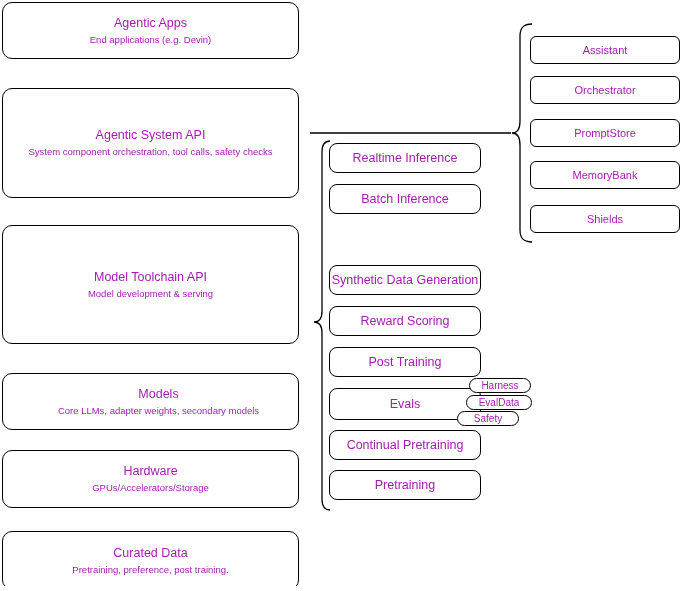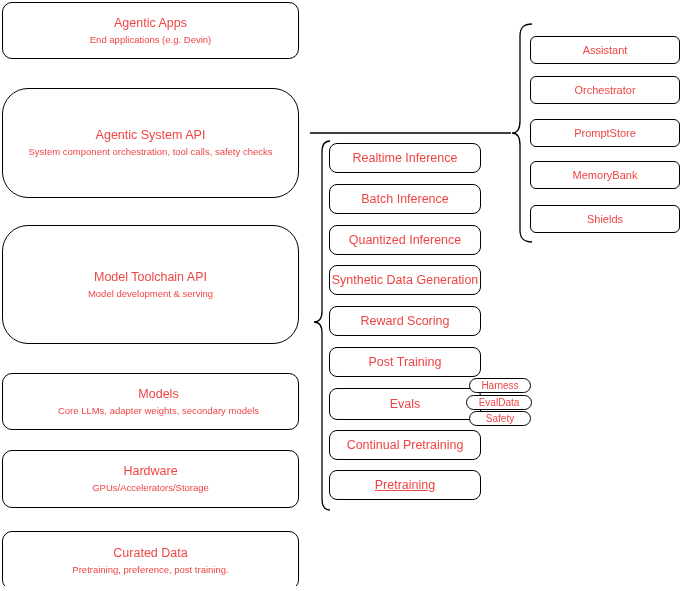--- a/index.html
+++ b/index.html
@@ -1,67 +1,67 @@
 <!DOCTYPE html>
 <html><head>
 <meta charset="utf-8">
 <style>
   html,body{margin:0;padding:0;background:#ffffff;}
   #canvas{
     position:relative;
     width:682px;height:586px;
     background:#ffffff;
     font-family:"Liberation Sans", sans-serif;
-    color:#ef4444;
+    color:#a21caf;
     overflow:hidden;
   }
   
   .box{
     position:absolute;
     box-sizing:border-box;
     border:1.3px solid #000;
     background:#fff;
     display:flex;
     flex-direction:column;
     align-items:center;
     justify-content:center;
     text-align:center;
   }
   .lbox{left:2px;width:297px;border-radius:10px;}
-  .lbox.bigr{border-radius:26px;}
+  .lbox.bigr{border-radius:10px;}
   .lbox .title{font-size:12.5px;line-height:15px;}
   .lbox .subtitle{font-size:9.5px;line-height:12px;margin-top:3px;}
   #lb0{top:2px;height:57px;}
   #lb1{top:88px;height:110px;}
   #lb2{top:225px;height:119px;}
   #lb3{top:373px;height:57px;padding-left:16px;}
   #lb4{top:450px;height:58px;}
   #lb5{top:531px;height:59px;}
 
   .mbox{left:329px;width:152px;height:30px;border-radius:8px;font-size:12.5px;}
   #mb0{top:143px;}#mb1{top:184px;}#mb2{top:225px;}#mb3{top:265px;}
   #mb4{top:306px;}#mb5{top:347px;}#mb6{top:388px;height:32px;}
-  #mb7{top:430px;}#mb8{top:470px;text-decoration:underline;}
+  #mb7{top:430px;}#mb8{top:470px;}
 
   .rbox{left:530px;width:150px;height:28px;border-radius:6px;font-size:11px;}
   #rb0{top:36px;}#rb1{top:76px;}#rb2{top:119px;}#rb3{top:161px;}#rb4{top:205px;}
 
   .pill{
     position:absolute;
     box-sizing:border-box;
     border:1.3px solid #000;
     border-radius:8px;
     background:#fff;
     font-size:10px;
     display:flex;align-items:center;justify-content:center;
     z-index:5;
   }
   #pill0{left:469px;top:378px;width:62px;height:15px;}
   #pill1{left:466px;top:395px;width:66px;height:15px;}
-  #pill2{left:469px;top:411px;width:62px;height:15px;}
+  #pill2{left:457px;top:411px;width:62px;height:15px;}
 
   #connectors{
     position:absolute;left:0;top:0;width:682px;height:591px;
     pointer-events:none;
   }
   #connectors path{fill:none;stroke:#000;stroke-width:1.3px;}
 </style>
 </head>
 <body>
 
@@ -87,21 +87,20 @@
     <div class="title">Curated Data</div>
     <div class="subtitle">Pretraining, preference, post training.</div>
   </div>
   <div class="box lbox" id="lb4">
     <div class="title">Hardware</div>
     <div class="subtitle">GPUs/Accelerators/Storage</div>
   </div>
 
   <div class="box mbox" id="mb0">Realtime Inference</div>
   <div class="box mbox" id="mb1">Batch Inference</div>
-  <div class="box mbox" id="mb2">Quantized Inference</div>
   <div class="box mbox" id="mb3">Synthetic Data Generation</div>
   <div class="box mbox" id="mb4">Reward Scoring</div>
   <div class="box mbox" id="mb5">Post Training</div>
   <div class="box mbox" id="mb6">Evals</div>
   <div class="box mbox" id="mb7">Continual Pretraining</div>
   <div class="box mbox" id="mb8">Pretraining</div>
 
   <div class="pill" id="pill0">Harness</div>
   <div class="pill" id="pill1">EvalData</div>
   <div class="pill" id="pill2">Safety</div>

